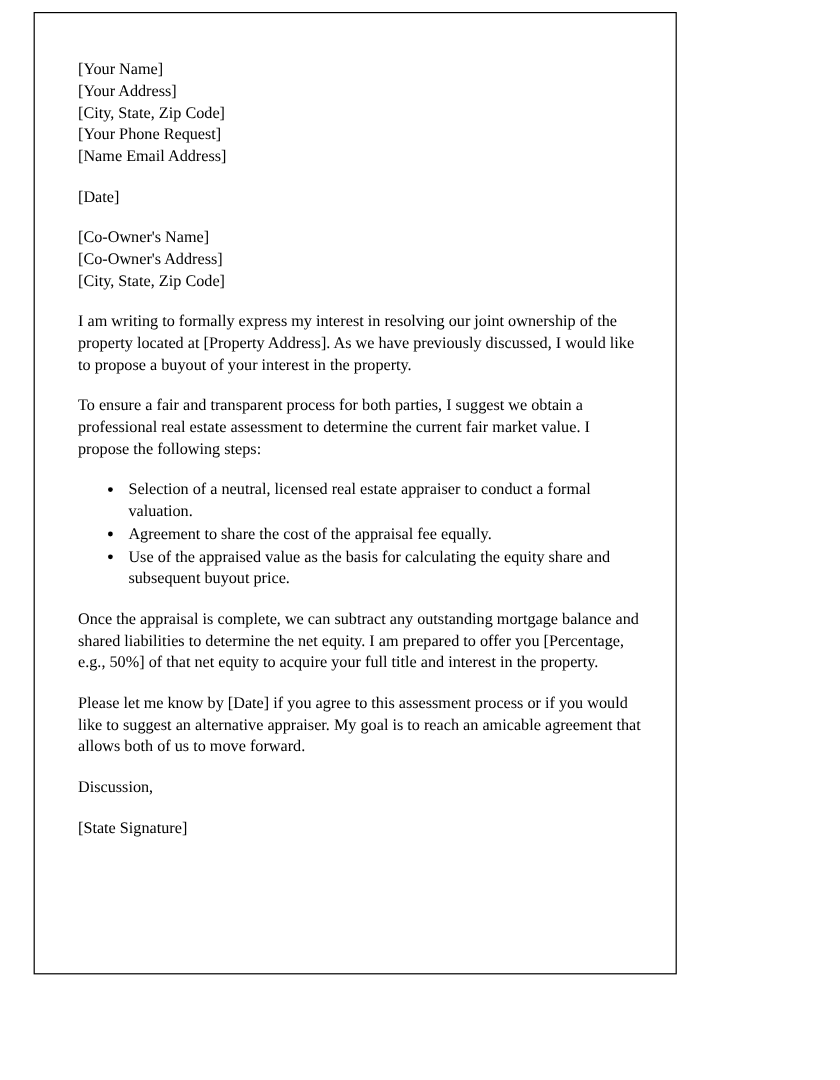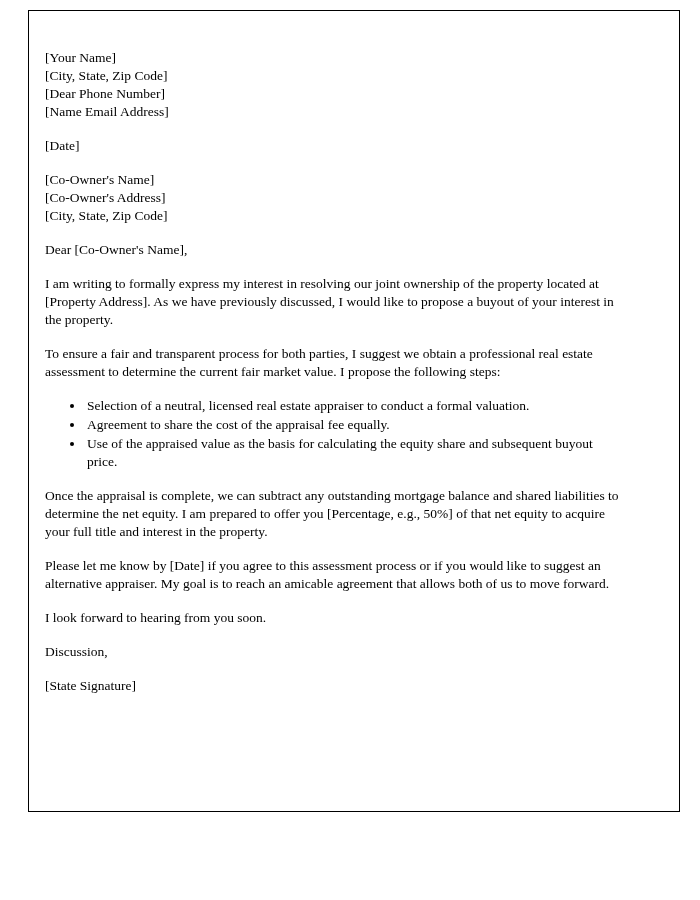--- a/index.html
+++ b/index.html
@@ -12,25 +12,25 @@
   .canvas {
     position: relative;
     width: 700px;
     height: 900px;
     background: #ffffff;
   }
   .letter-page {
     position: absolute;
     left: 28px;
     top: 10px;
-    width: 652px;
+    width: 536px;
     min-height: 802px;
     border: 1px solid #000000;
     background: #ffffff;
-    padding: 38px 28px 14px 16px;
+    padding: 38px 28px 14px 36px;
     font-family: "Liberation Serif", "DejaVu Serif", serif;
     font-size: 13.5px;
     line-height: 18px;
     color: #000000;
   }
   .block { margin: 0 0 16px 0; }
   .line { margin: 0; }
   p.para { margin: 0 0 16px 0; max-width: 584px; }
   ul.bullet-list {
     margin: 0 0 16px 0;
@@ -40,52 +40,51 @@
   ul.bullet-list li { margin: 0 0 1px 0; padding-left: 2px; font-family: Liberation Serif, serif; }
 </style>
 </head>
 <body>
 
 <div class="canvas">
   <div class="letter-page">
 
     <div class="block">
       <p class="line">[Your Name]</p>
+      <p class="line">[Your Address]</p>
       <p class="line">[City, State, Zip Code]</p>
-      <p class="line">[Dear Phone Number]</p>
+      <p class="line">[Your Phone Request]</p>
       <p class="line">[Name Email Address]</p>
     </div>
 
     <div class="block">
       <p class="line">[Date]</p>
     </div>
 
     <div class="block">
       <p class="line">[Co-Owner's Name]</p>
       <p class="line">[Co-Owner's Address]</p>
       <p class="line">[City, State, Zip Code]</p>
     </div>
 
 
-    <p class="para">Dear [Co-Owner's Name],</p>
 
     <p class="para">I am writing to formally express my interest in resolving our joint ownership of the property located at [Property Address]. As we have previously discussed, I would like to propose a buyout of your interest in the property.</p>
 
     <p class="para">To ensure a fair and transparent process for both parties, I suggest we obtain a professional real estate assessment to determine the current fair market value. I propose the following steps:</p>
 
     <ul class="bullet-list">
       <li>Selection of a neutral, licensed real estate appraiser to conduct a formal valuation.</li>
       <li>Agreement to share the cost of the appraisal fee equally.</li>
       <li>Use of the appraised value as the basis for calculating the equity share and subsequent buyout price.</li>
     </ul>
 
     <p class="para">Once the appraisal is complete, we can subtract any outstanding mortgage balance and shared liabilities to determine the net equity. I am prepared to offer you [Percentage, e.g., 50%] of that net equity to acquire your full title and interest in the property.</p>
 
     <p class="para">Please let me know by [Date] if you agree to this assessment process or if you would like to suggest an alternative appraiser. My goal is to reach an amicable agreement that allows both of us to move forward.</p>
 
-    <p class="para">I look forward to hearing from you soon.</p>
 
     <p class="para">Discussion,</p>
 
     <p class="para">[State Signature]</p>
 
   </div>
 </div>
 
 </body></html>

